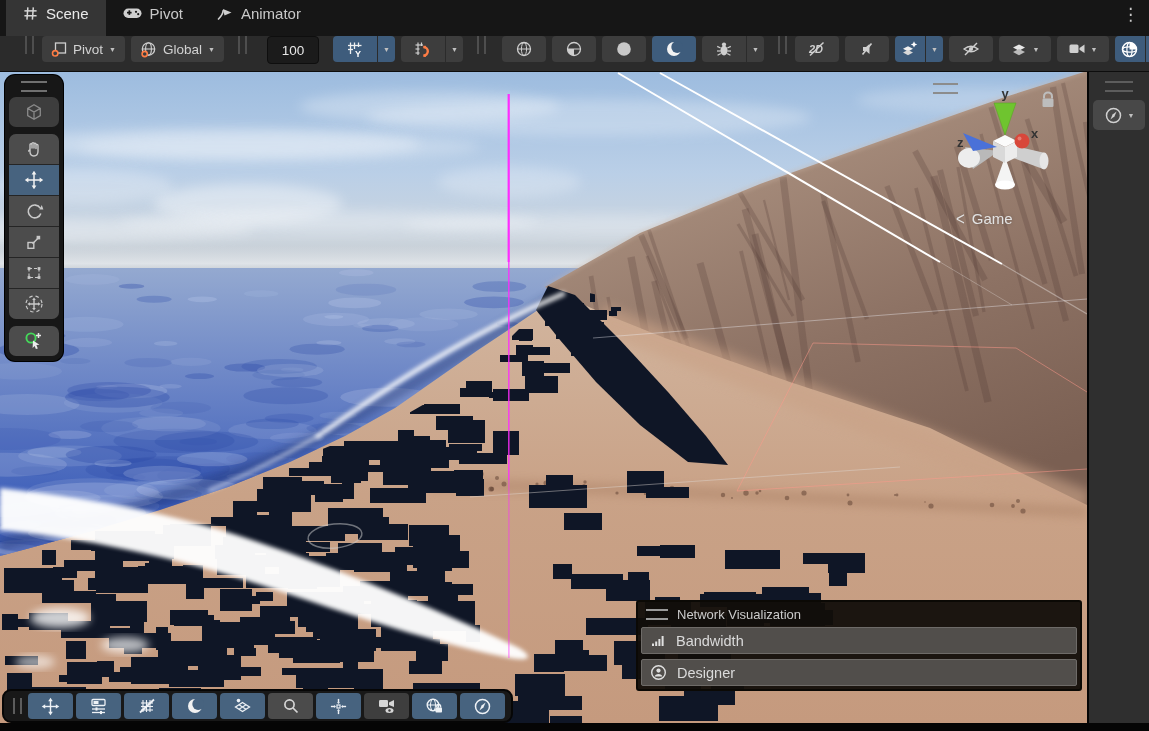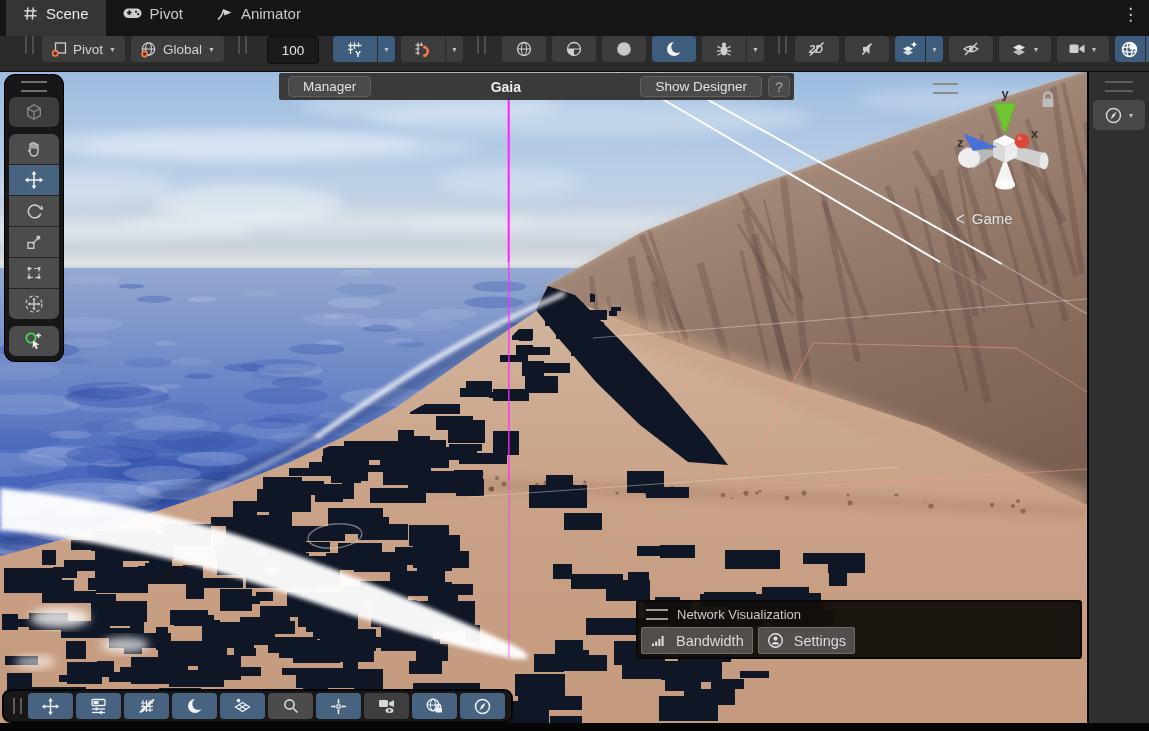--- a/index.html
+++ b/index.html
@@ -65,21 +65,21 @@
   .bt{width:45px;height:26px;border-radius:4px;border:0;display:grid;place-items:center;padding:0;cursor:default;}
   .bt.blue{background:#47637f;}
   .bt.gray{background:#4b4b4b;}
   .bt.dark{background:#3e3e3e;}
   
   .netpanel{position:absolute;left:636px;top:528px;width:446px;background:rgba(18,14,10,.95);
             border:2px solid #0b0905;border-radius:3px;padding:0 3px 3px;box-sizing:border-box;}
   .np-head{height:25px;display:flex;align-items:center;gap:9px;padding-left:5px;}
   .np-handle{width:22px;height:7px;border-top:2px solid #9a9a9a;border-bottom:2px solid #9a9a9a;}
   .np-title{color:#cbcbcb;font-size:13px;}
-  .np-list{display:flex;flex-direction:row;gap:5px;}
+  .np-list{display:flex;flex-direction:column;gap:5px;}
   .np-btn{height:27px;background:#514e4b;border:1px solid #6e6b68;border-radius:2px;display:flex;
           align-items:center;gap:10px;padding:0 8px;color:#dadada;font-size:14.5px;cursor:default;}
   
   .rstrip{position:absolute;top:72px;left:1089px;width:60px;height:651px;background:#2f2f2f;}
   .r-handle{width:28px;height:7px;border-top:2px solid #5d5d5d;border-bottom:2px solid #5d5d5d;margin:9px auto 8px;}
   .r-compass{width:52px;height:30px;margin:0 auto;background:#484848;border:0;border-radius:5px;
              display:flex;align-items:center;justify-content:center;gap:5px;cursor:default;}
   .bstrip{position:absolute;top:723px;left:0;width:1149px;height:8px;background:#050505;}
   svg{display:block;}
 </style>
@@ -861,26 +861,20 @@
       </g>
 
       <g>
         <line x1="618" y1="73" x2="940" y2="262" stroke="#ffffff" stroke-width="2"></line>
         <line x1="660" y1="73" x2="1002" y2="264" stroke="#ffffff" stroke-width="2"></line>
         <line x1="1002" y1="264" x2="1087" y2="314" stroke="#ffffff" stroke-width="1.2" opacity=".35"></line>
         <line x1="940" y1="262" x2="1012" y2="305" stroke="#ffffff" stroke-width="1" opacity=".25"></line>
       </g>
     </svg>
 
-    <div class="gaiabar">
-      <button class="gbtn" style="margin-left:9px">Manager</button>
-      <span class="gtitle">Gaia</span>
-      <button class="gbtn">Show Designer</button>
-      <button class="helpbtn">?</button>
-    </div>
 
     <div class="palette">
       <div class="p-handle"></div>
       <button class="p-btn dim">
         <svg width="18" height="18" viewBox="0 0 18 18">
           <path d="M9,1.8 L15.3,5.4 V12.6 L9,16.2 L2.7,12.6 V5.4 Z M2.7,5.4 L9,9 L15.3,5.4 M9,9 V16.2" fill="none" stroke="#c8c8c8" stroke-width="1.3"></path>
         </svg>
       </button>
       <div class="p-group">
         <button class="p-btn">
@@ -1096,21 +1090,21 @@
             </g>
           </svg>
           <span>Bandwidth</span>
         </button>
         <button class="np-btn">
           <svg width="17" height="17" viewBox="0 0 17 17">
             <circle cx="8.5" cy="8.5" r="6.8" fill="none" stroke="#e0e0e0" stroke-width="1.4"></circle>
             <circle cx="8.5" cy="6.6" r="2.1" fill="#e0e0e0"></circle>
             <path d="M4.6,12.6 a4,3.4 0 0 1 7.8,0" fill="#e0e0e0"></path>
           </svg>
-          <span>Settings</span>
+          <span>Designer</span>
         </button>
       </div>
     </div>
   </div>
 
   <div class="rstrip">
     <div class="r-handle"></div>
     <button class="r-compass">
       <svg width="19" height="19" viewBox="0 0 19 19">
         <circle cx="9.5" cy="9.5" r="7" fill="none" stroke="#d0d0d0" stroke-width="1.5"></circle>

